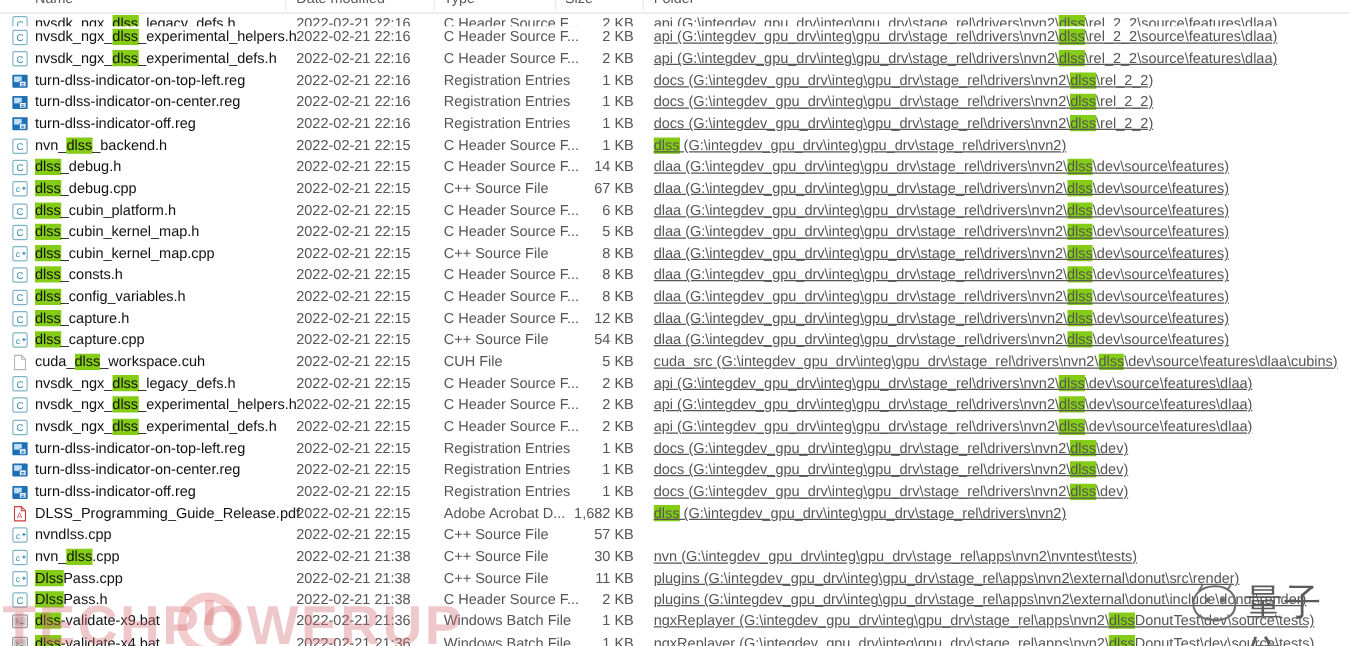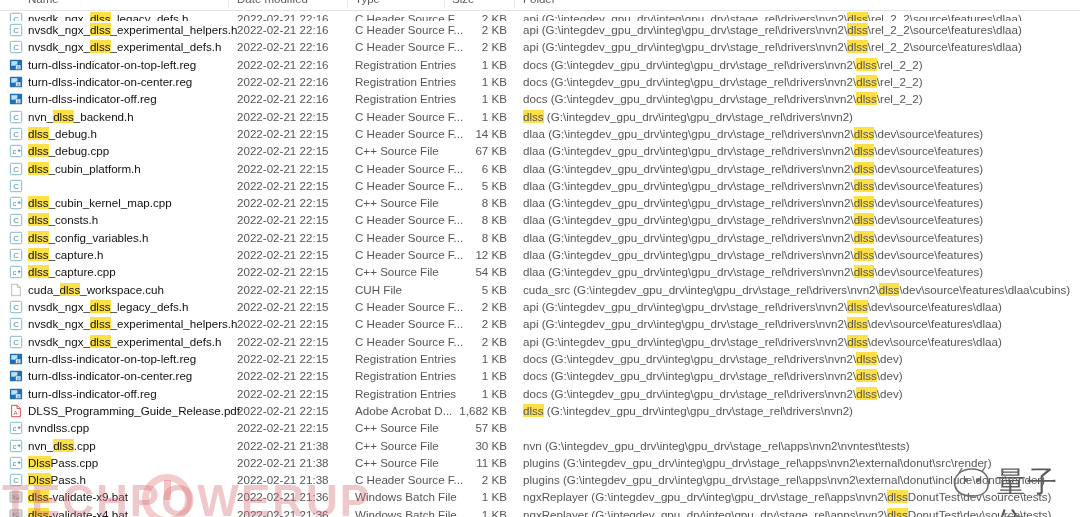--- a/index.html
+++ b/index.html
@@ -71,23 +71,23 @@
     position:absolute;white-space:nowrap;
     font-size:11.6px;
     font-family:"Liberation Sans",sans-serif;
     line-height:17.3px;
     top:0;
   }
   .c-name{left:28px;color:#111111;}
   .c-date{left:237px;color:#565656;}
   .c-type{left:355px;color:#565656;}
   .c-size{left:380px;width:127px;text-align:right;color:#565656;}
-  .c-folder{left:523px;color:#565656;}
-
-  .hl{background:#fde047;}
+  .c-folder{left:523px;color:#565656;text-decoration:underline;}
+
+  .hl{background:#84cc16;}
 
   
   .icon{
     position:absolute;left:9px;top:2px;width:14px;height:14px;
   }
   .icon svg{display:block;width:14px;height:14px;}
 
   
   .row::after{content:"";}
 </style>
@@ -246,20 +246,21 @@
         <div class="cell c-size">6 KB</div>
         <div class="cell c-folder"><span>dlaa (G:\integdev_gpu_drv\integ\gpu_drv\stage_rel\drivers\nvn2\</span><span class="hl">dlss</span><span>\dev\source\features)</span></div>
       </div>
       <div class="row">
         <span class="icon">
           <svg viewBox="0 0 16 16">
             <rect x="1.5" y="1.5" width="13" height="13" rx="1.5" fill="#ffffff" stroke="#7fb5c9" stroke-width="1.1"></rect>
             <text x="8" y="11.6" font-size="9" font-family="Liberation Sans" text-anchor="middle" fill="#3d8ba8">C</text>
           </svg>
         </span>
+        <div class="cell c-name"><span class="hl">dlss</span><span>_cubin_kernel_map.h</span></div>
         <div class="cell c-date">2022-02-21 22:15</div>
         <div class="cell c-type">C Header Source F...</div>
         <div class="cell c-size">5 KB</div>
         <div class="cell c-folder"><span>dlaa (G:\integdev_gpu_drv\integ\gpu_drv\stage_rel\drivers\nvn2\</span><span class="hl">dlss</span><span>\dev\source\features)</span></div>
       </div>
       <div class="row">
         <span class="icon">
           <svg viewBox="0 0 16 16">
             <rect x="1.5" y="1.5" width="13" height="13" rx="1.5" fill="#ffffff" stroke="#7fb5c9" stroke-width="1.1"></rect>
             <text x="6.2" y="11.4" font-size="8" font-family="Liberation Sans" text-anchor="middle" fill="#3d8ba8">c</text>

